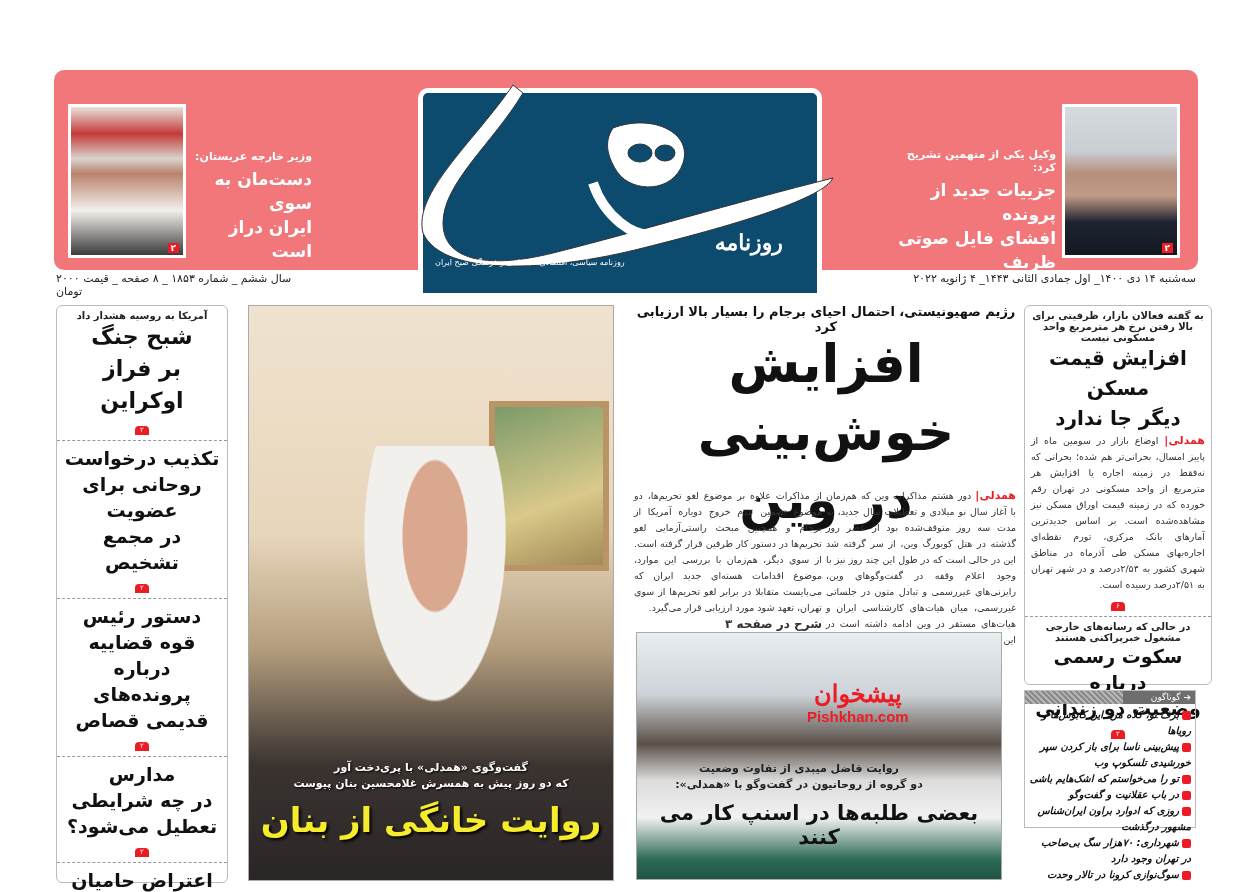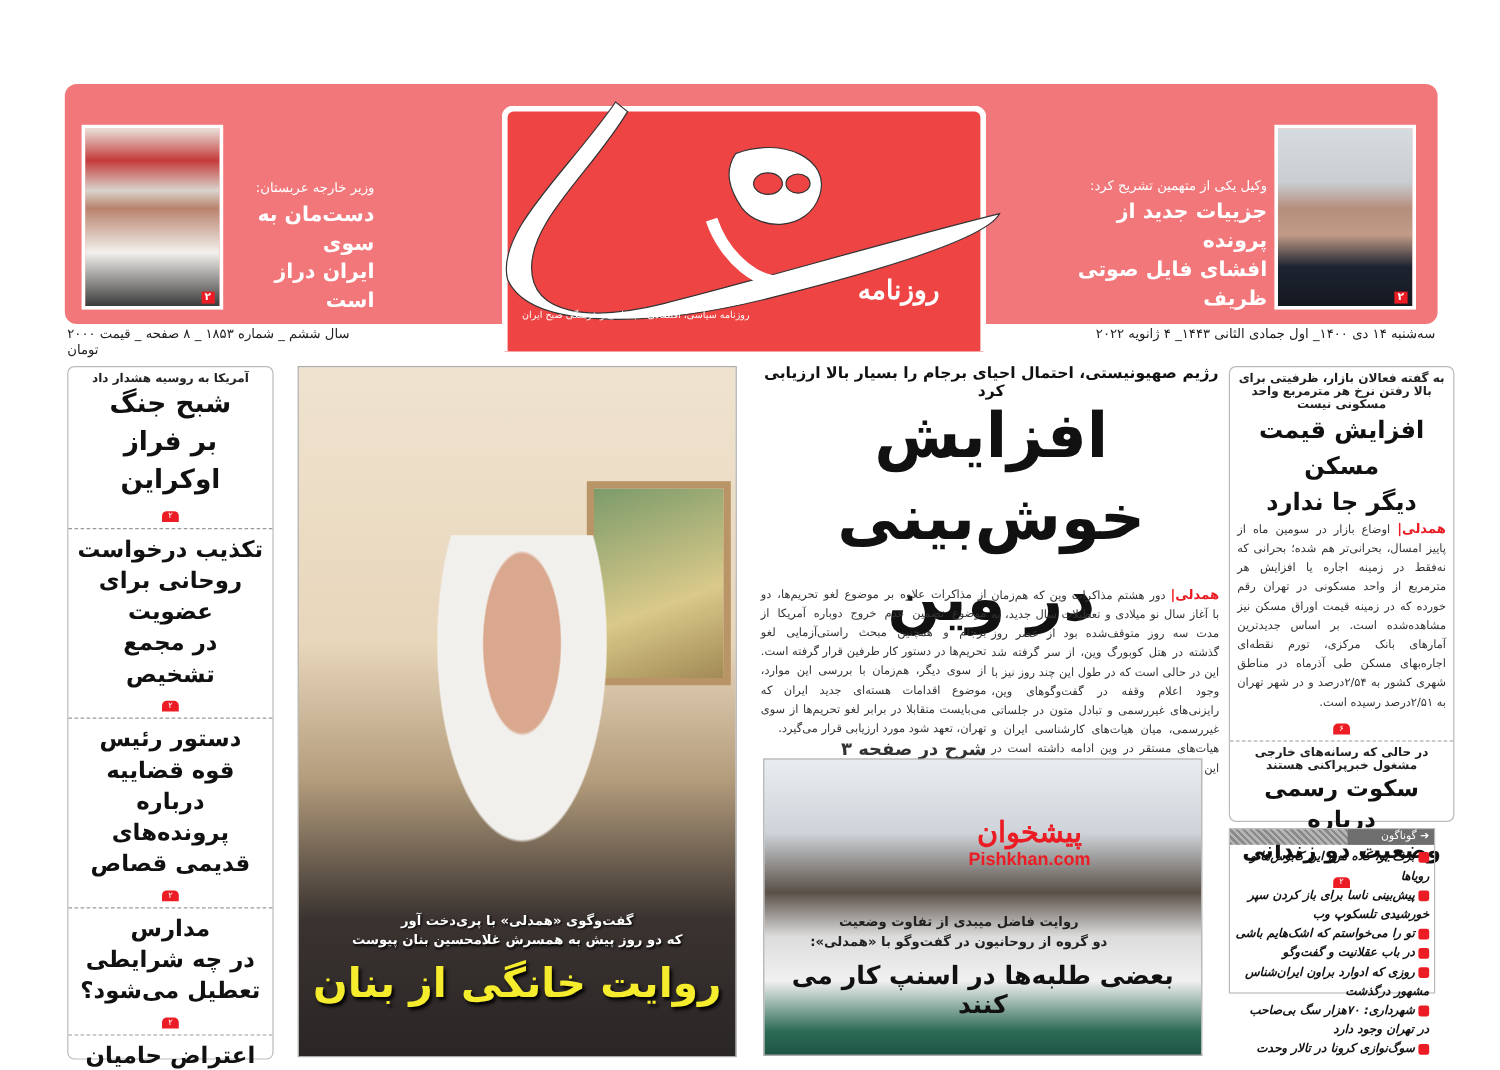--- a/index.html
+++ b/index.html
@@ -2,29 +2,29 @@
 <html><head>
 <meta charset="utf-8">
 <style>
   * { box-sizing: border-box; margin: 0; padding: 0; }
   html, body { width: 1250px; height: 892px; background: #ffffff; overflow: hidden; }
   body { position: relative; font-family: "DejaVu Sans", sans-serif; color: #111; }
   [dir="rtl"] { direction: rtl; }
 
   
   .masthead { position: absolute; left: 54px; top: 70px; width: 1144px; height: 200px; background: #f2777a; border-radius: 10px; }
-  .logo-box { position: absolute; left: 418px; top: 88px; width: 404px; height: 205px; background: #ef4444; border: 5px solid #fff; border-radius: 10px 10px 0 0; border-bottom: none; overflow: visible; }
+  .logo-box { position: absolute; left: 418px; top: 88px; width: 404px; height: 205px; background: #0c4a6e; border: 5px solid #fff; border-radius: 10px 10px 0 0; border-bottom: none; overflow: visible; }
   .logo-svg { position: absolute; left: -20px; top: -20px; }
   .logo-sub { position: absolute; right: 34px; top: 136px; font-size: 22px; color: #fff; font-weight: bold; font-family: "DejaVu Serif", serif; }
   .logo-tag { position: absolute; left: 12px; bottom: 26px; font-size: 8px; color: #fff; }
 
   .teaser-photo { position: absolute; width: 118px; height: 154px; border: 3px solid #fff; overflow: hidden; }
   .teaser-photo .pnum { position: absolute; right: 4px; bottom: 2px; color: #fff; background: #ec1c24; font-size: 9px; padding: 0 3px; font-weight: bold; }
   .teaser { position: absolute; text-align: right; color: #fff; }
-  .teaser .kicker { font-size: 11px; margin-bottom: 4px; }
+  .teaser .kicker { font-size: 11px; margin-bottom: 4px; font-weight: bold; }
   .teaser .title { font-size: 17px; font-weight: bold; line-height: 24px; }
 
   .dateline { position: absolute; top: 272px; font-size: 11px; color: #222; }
 
   
   .col-box { position: absolute; border: 1px solid #bbb; border-radius: 6px; background: #fff; }
   .left-col { left: 56px; top: 305px; width: 172px; height: 578px; }
   .right-col { left: 1024px; top: 305px; width: 188px; height: 380px; }
   .story { text-align: center; padding: 4px 6px; border-bottom: 1px dashed #999; position: relative; }
   .story .kicker { font-size: 10px; color: #222; font-weight: bold; text-align: center; }
@@ -32,21 +32,21 @@
   .pg-marker { display: inline-block; width: 14px; height: 9px; background: #ec1c24; border-radius: 4px 4px 0 0; margin-top: 2px; color: #fff; font-size: 7px; line-height: 9px; text-align: center; }
 
   .body-text { font-size: 9.5px; line-height: 16px; color: #333; text-align: justify; }
   .brand-tag { color: #ec1c24; font-weight: bold; font-size: 11px; }
 
   
   .main-kicker { position: absolute; left: 634px; top: 304px; width: 384px; text-align: center; font-size: 13px; font-weight: bold; }
   .main-head { position: absolute; left: 634px; top: 330px; width: 384px; text-align: center; font-size: 52px; font-weight: bold; line-height: 68px; color: #111; font-family: "DejaVu Sans", sans-serif; }
   .col-text-a { position: absolute; left: 826px; top: 488px; width: 190px; }
   .col-text-b { position: absolute; left: 634px; top: 488px; width: 188px; }
-  .see-page { font-size: 15px; font-weight: bold; margin-top: 0; }
+  .see-page { font-size: 12px; font-weight: bold; margin-top: 0; }
 
   
   .photo-woman { position: absolute; left: 248px; top: 305px; width: 366px; height: 576px; overflow: hidden; border: 1px solid #aaa;
     background: linear-gradient(180deg, #efe3cf 0%, #e8d6bb 40%, #b39c7c 60%, #3a3330 80%, #2a2626 100%); }
   .photo-woman .frame { position: absolute; right: 4px; top: 95px; width: 120px; height: 170px; background: linear-gradient(160deg,#7c9b6a,#d9c98a 60%,#a28a55); border: 6px solid #b99466; }
   .photo-woman .head { position: absolute; left: 96px; top: 140px; width: 180px; height: 300px; background: radial-gradient(ellipse at 50% 30%, #d9a88e 0 25%, #f2f0ec 26% 55%, transparent 56%); }
   .photo-woman .cap-kicker { position: absolute; left: 0; right: 0; top: 454px; text-align: center; color: #fff; font-size: 11px; font-weight: bold; text-shadow: 1px 1px 2px #000; line-height: 16px; }
   .photo-woman .cap-title { position: absolute; left: 0; right: 0; top: 494px; text-align: center; color: #f4ec2c; font-size: 34px; font-weight: bold; text-shadow: 2px 2px 3px #000; }
 
   .photo-clerics { position: absolute; left: 636px; top: 632px; width: 366px; height: 248px; overflow: hidden; border: 1px solid #aaa;

